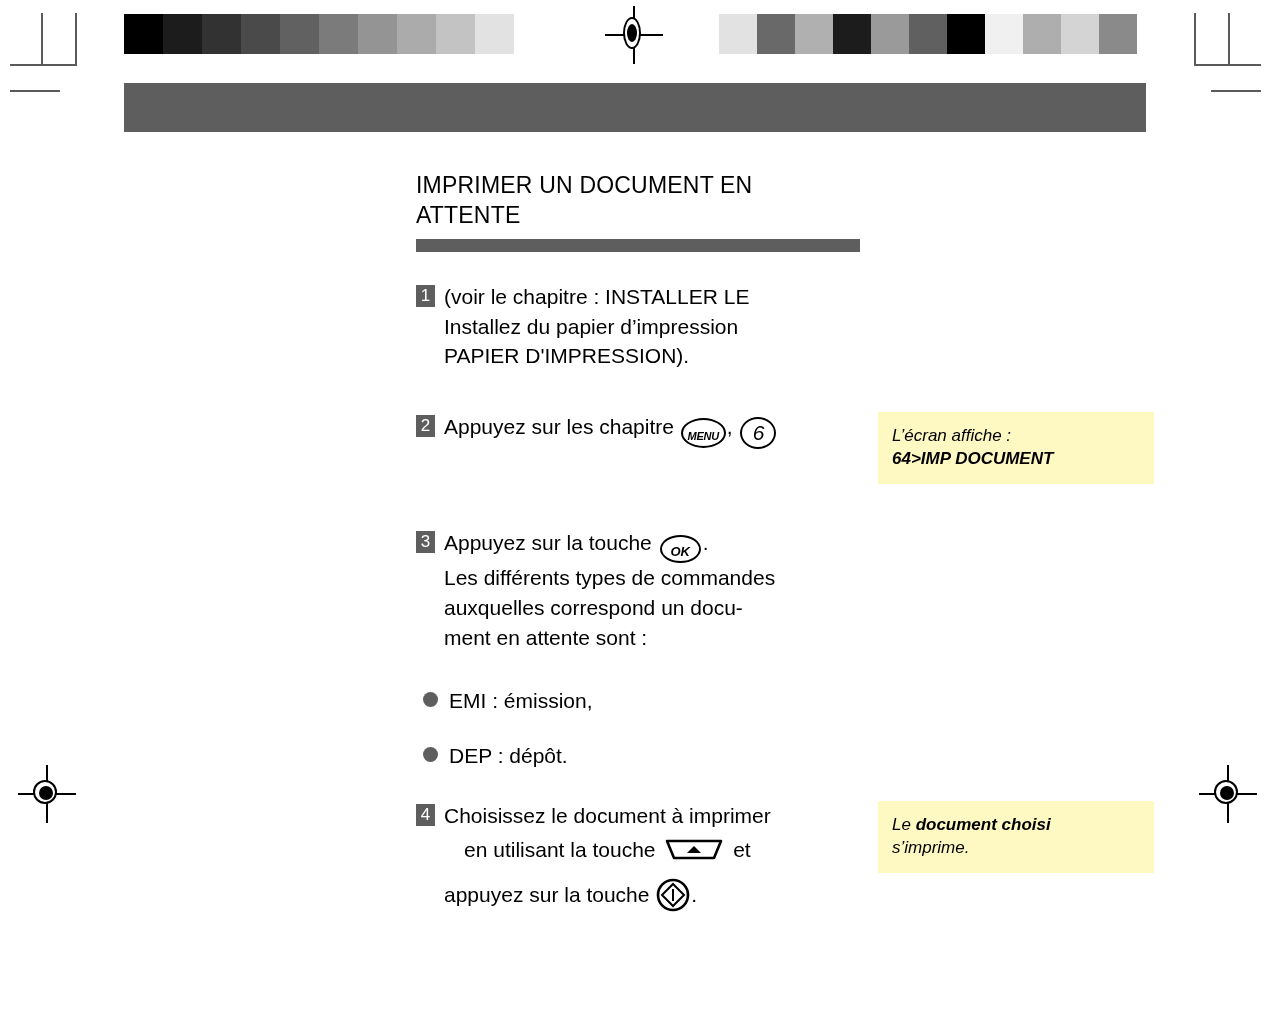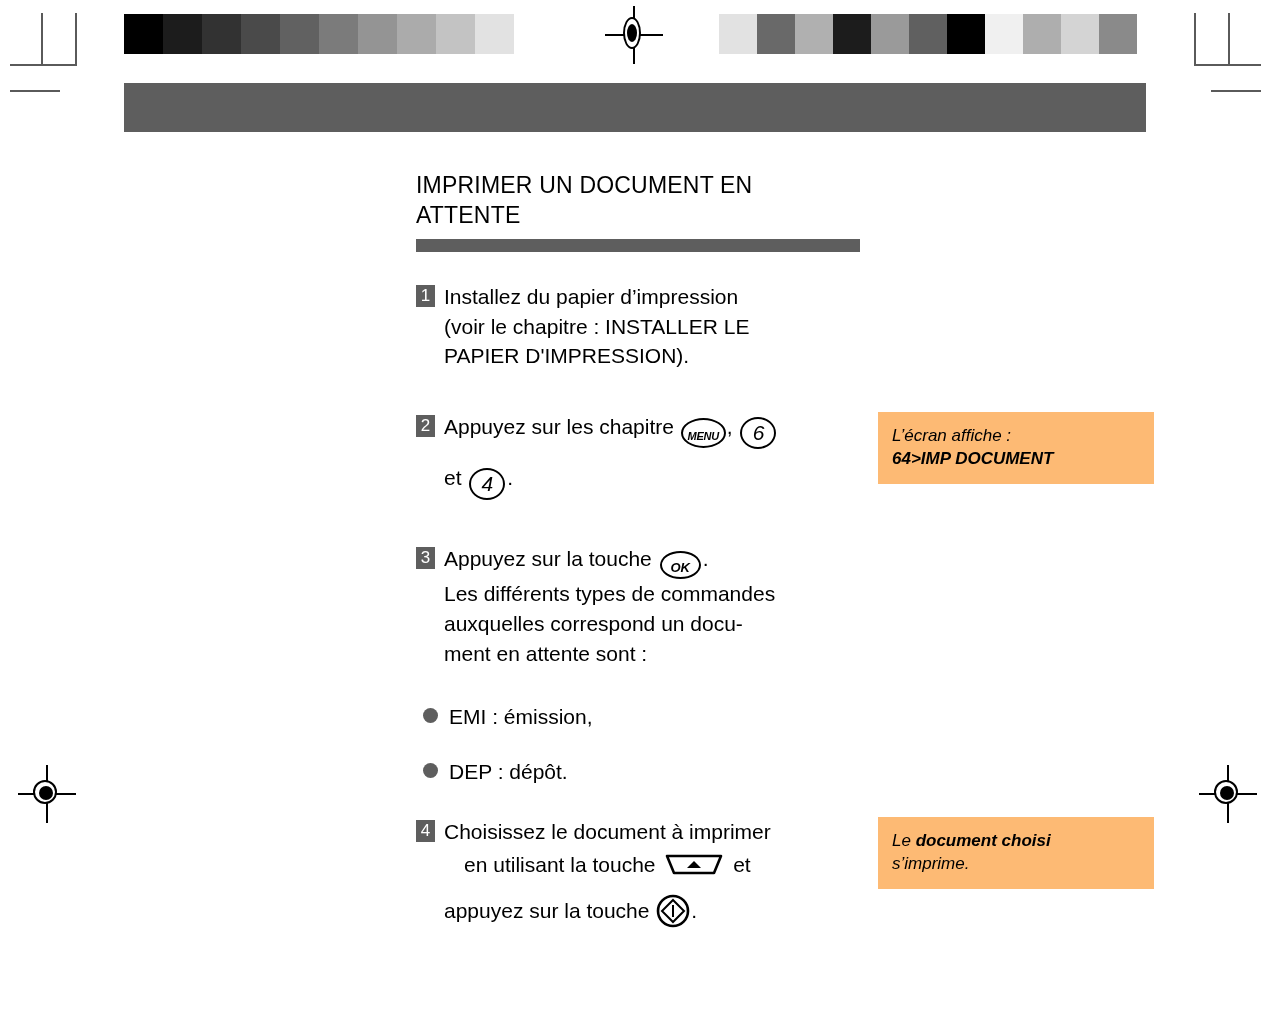--- a/index.html
+++ b/index.html
@@ -117,21 +117,21 @@
   .step-body {
     font-size: 21px;
     line-height: 1.42;
   }
   .step-body p { margin: 0; }
 
   
   .callout {
     flex: none;
     width: 276px;
-    background: #fdba74;
+    background: #fef9c3;
     padding: 12px 29px 14px 14px;
     box-sizing: border-box;
     font-size: 17px;
     font-style: italic;
     line-height: 1.36;
   }
   .callout b { font-weight: bold; }
 
   
   .bullet-row {
@@ -273,36 +273,33 @@
   <h1 class="page-title">
     <span>IMPRIMER UN DOCUMENT EN</span><br>
     <span>ATTENTE</span>
   </h1>
   <div class="title-rule"></div>
 
   <div class="step-row" style="margin-top:30px;">
     <div class="step-left">
       <div class="step-num">1</div>
       <div class="step-body">
+        <p>(voir le chapitre : INSTALLER LE</p>
         <p>Installez du papier d’impression</p>
-        <p>(voir le chapitre : INSTALLER LE</p>
         <p>PAPIER D'IMPRESSION).</p>
       </div>
     </div>
   </div>
 
   <div class="step-row" style="margin-top:41px;">
     <div class="step-left">
       <div class="step-num">2</div>
       <div class="step-body">
         <p>
           <span>Appuyez sur les chapitre </span><span class="key key-round"><span class="key-label">MENU</span></span><span>, </span><span class="key key-digit"><span class="key-label">6</span></span>
-        </p>
-        <p style="margin-top:14px;">
-          <span>et </span><span class="key key-digit"><span class="key-label">4</span></span><span>.</span>
         </p>
       </div>
     </div>
     <div class="callout">
       <span>L’écran affiche :</span><br>
       <b>64&gt;IMP DOCUMENT</b>
     </div>
   </div>
 
   <div class="step-row" style="margin-top:44px;">

